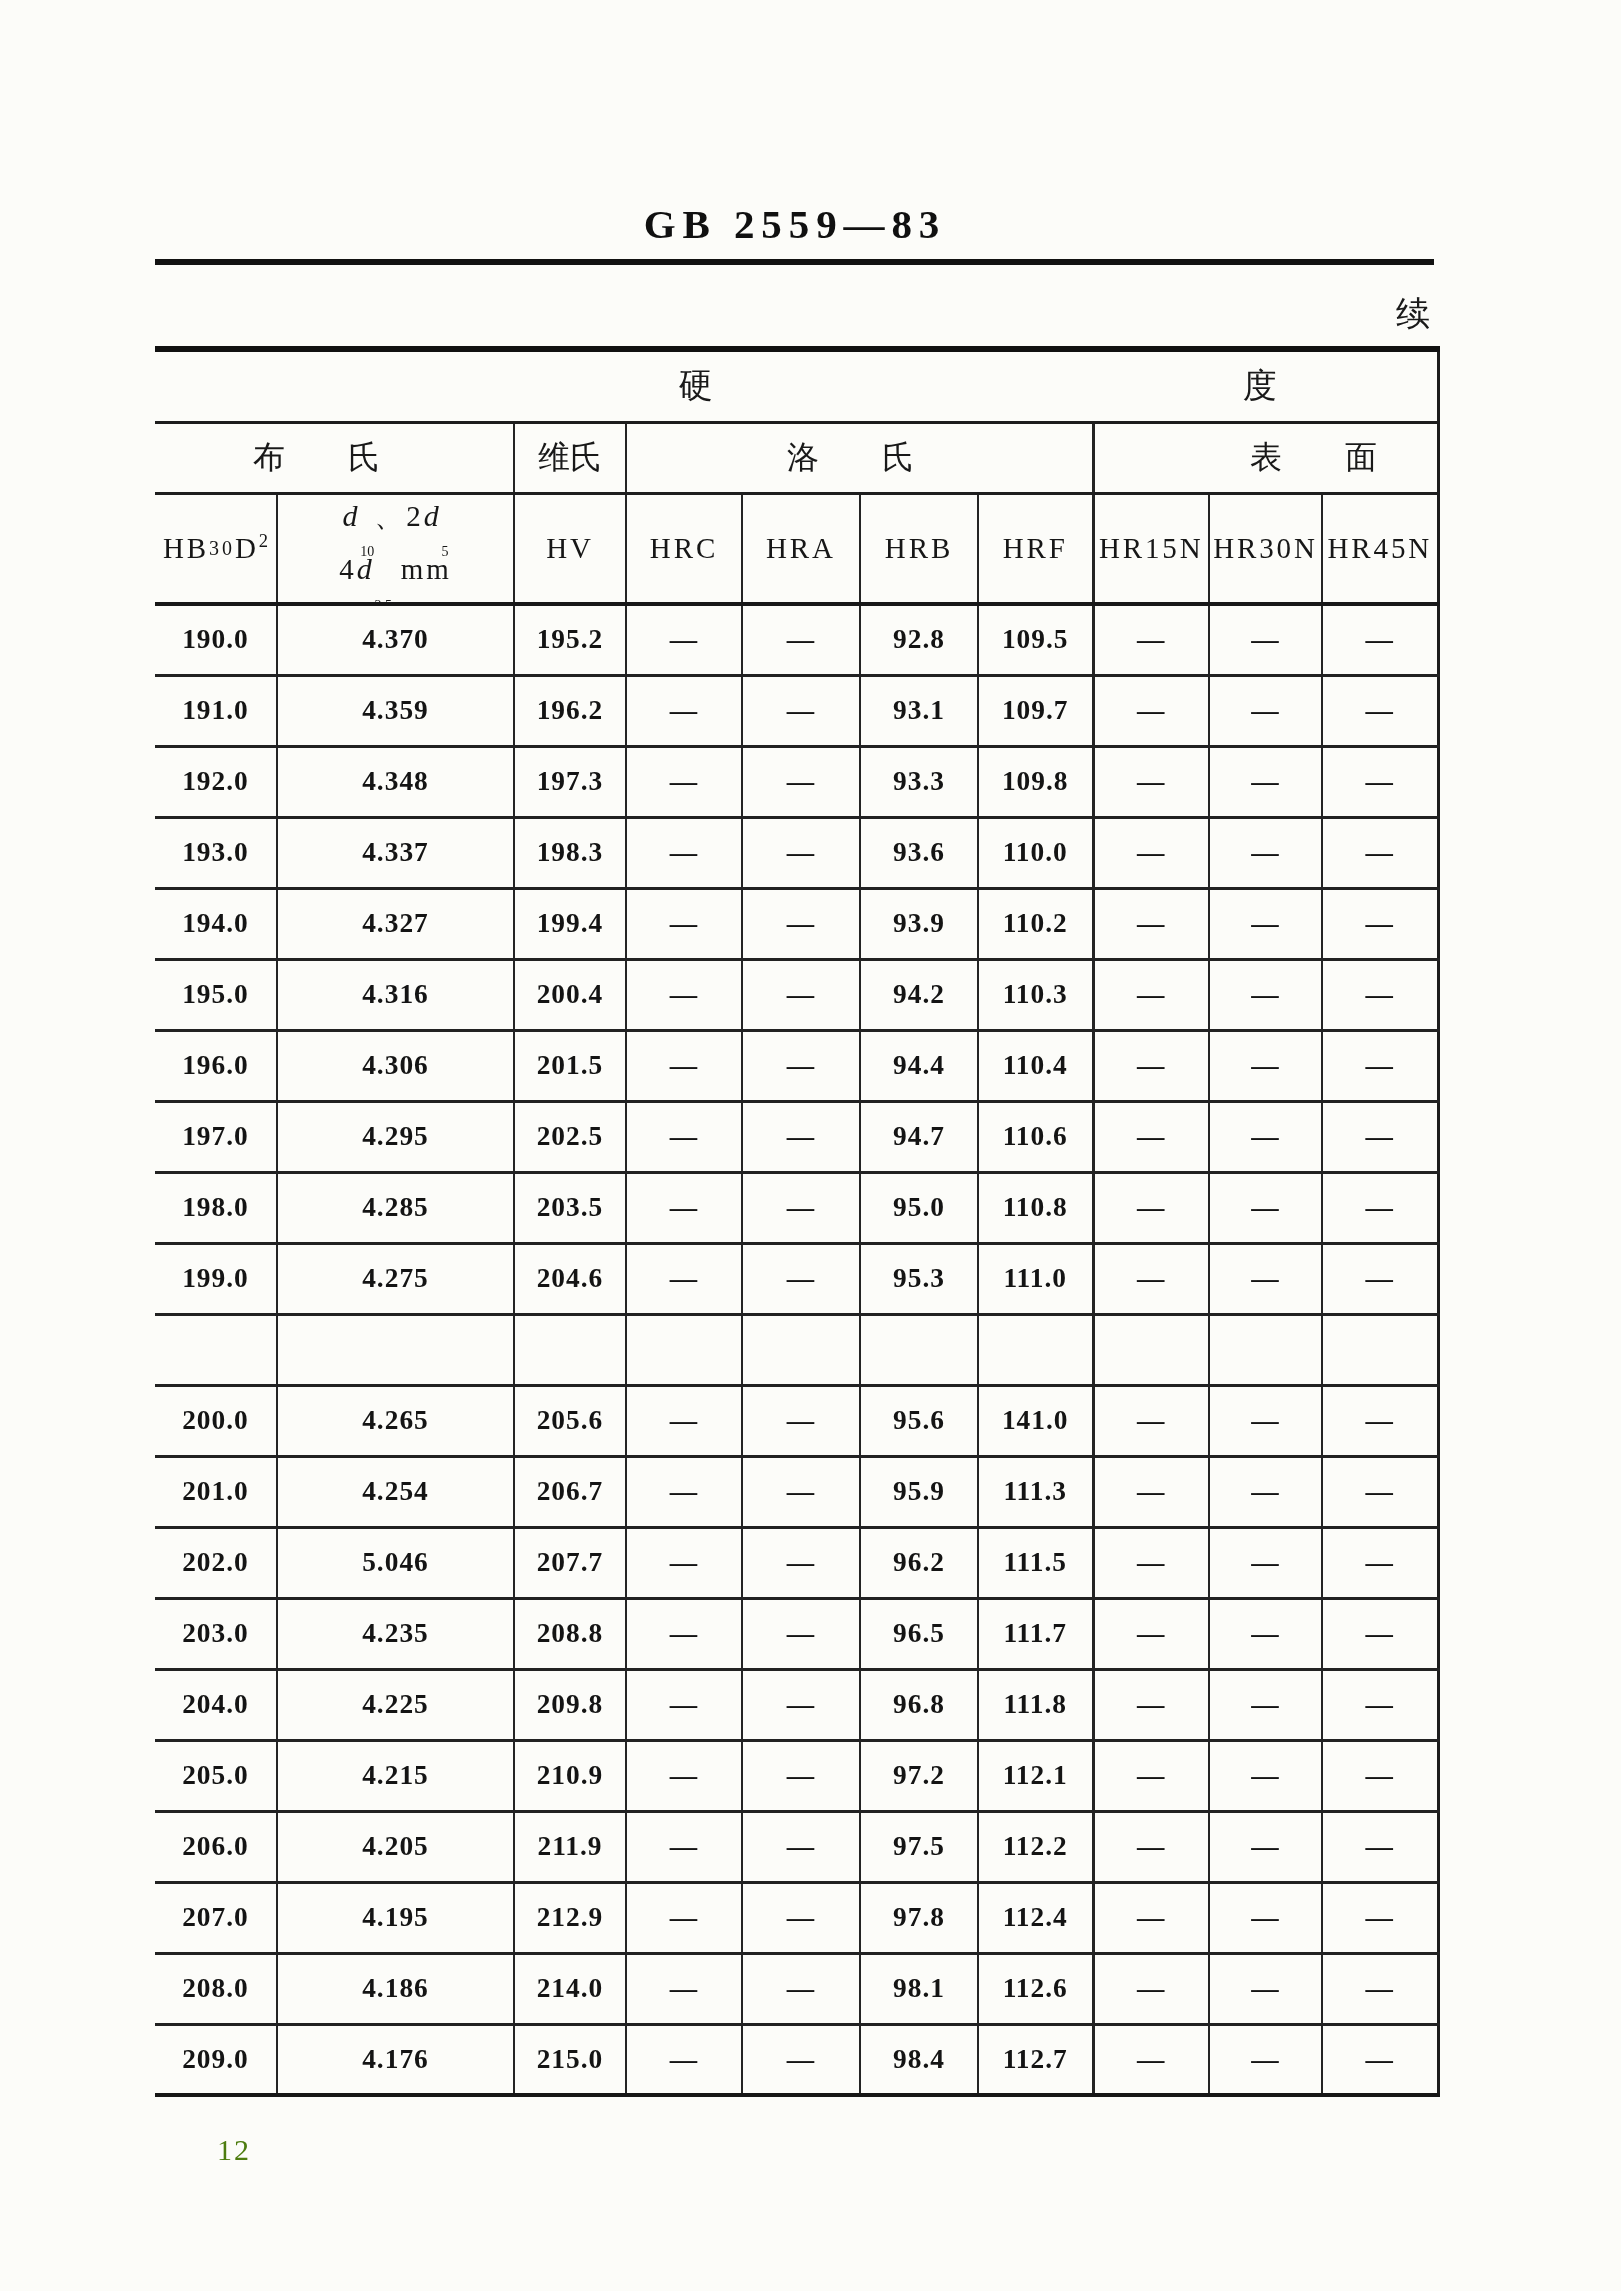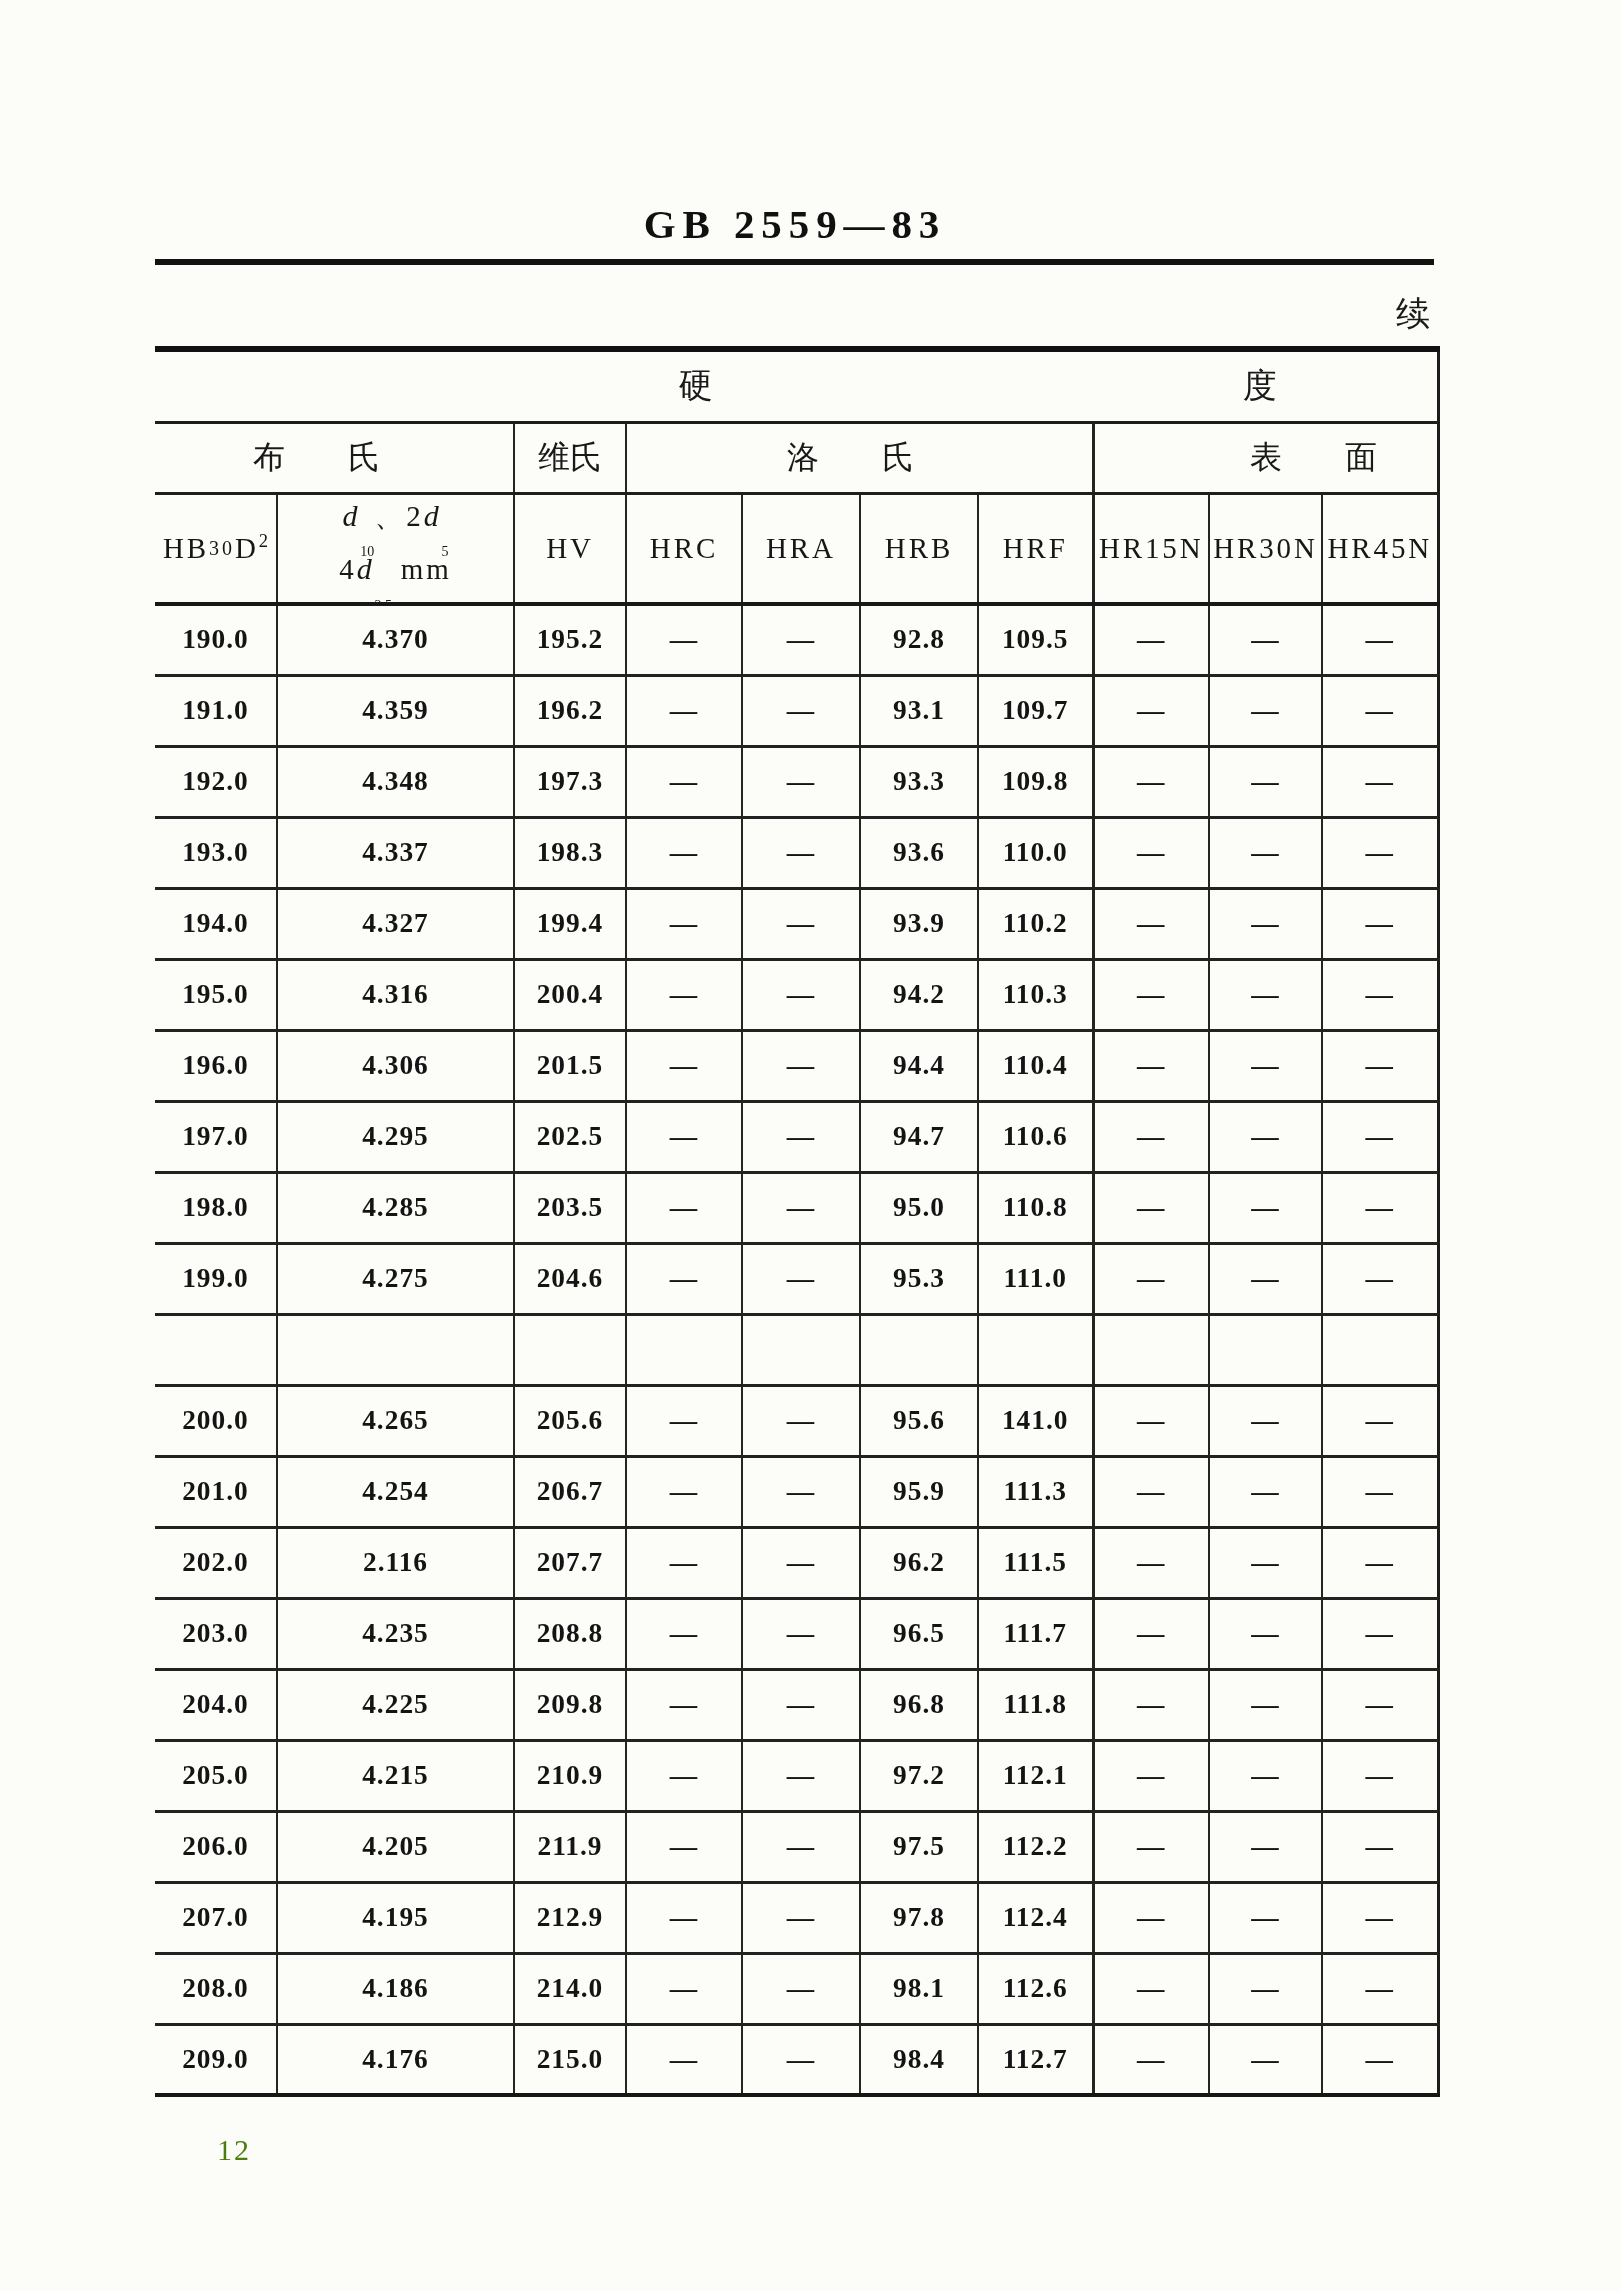--- a/index.html
+++ b/index.html
@@ -356,21 +356,21 @@
           <td>—</td>
           <td>—</td>
           <td>95.9</td>
           <td>111.3</td>
           <td>—</td>
           <td>—</td>
           <td>—</td>
         </tr>
         <tr class="data-row">
           <td>202.0</td>
-          <td>2.116</td>
+          <td>5.046</td>
           <td>207.7</td>
           <td>—</td>
           <td>—</td>
           <td>96.2</td>
           <td>111.5</td>
           <td>—</td>
           <td>—</td>
           <td>—</td>
         </tr>
         <tr class="data-row">

